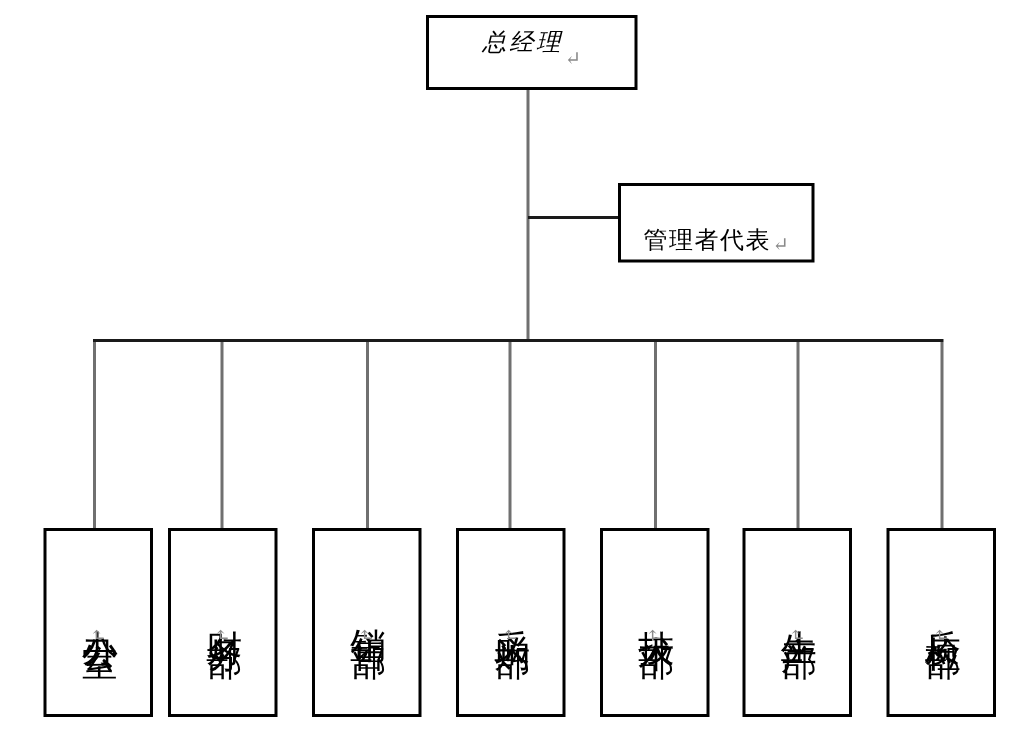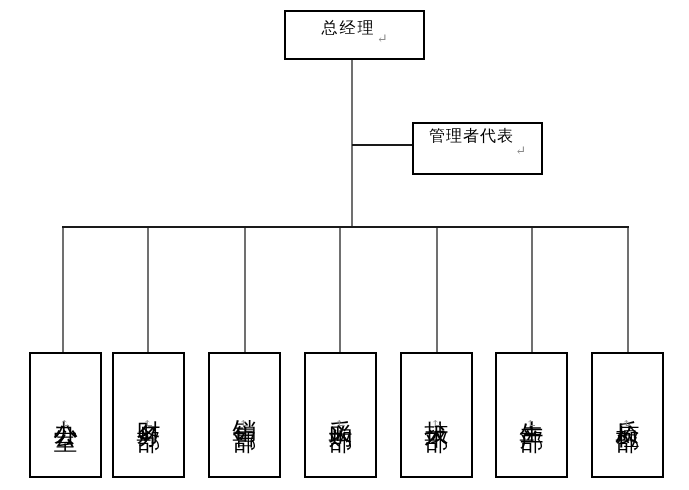--- a/index.html
+++ b/index.html
@@ -25,28 +25,29 @@
   }
   .box-root {
     left: 284px; top: 10px;
     width: 141px; height: 50px;
     display: flex;
     justify-content: center;
     align-items: flex-start;
     padding-top: 6px;
     font-size: 16px;
     letter-spacing: 2px;
+    font-style: italic;
   }
   .box-staff {
     left: 412px; top: 122px;
     width: 131px; height: 53px;
     display: flex;
     justify-content: center;
     align-items: flex-start;
-    padding-top: 2px;
+    padding-top: 26px;
     font-size: 16px;
     letter-spacing: 1px;
   }
   .box-dept {
     top: 352px;
     width: 73px; height: 126px;
     display: flex;
     flex-direction: column;
     justify-content: center;
     align-items: center;

